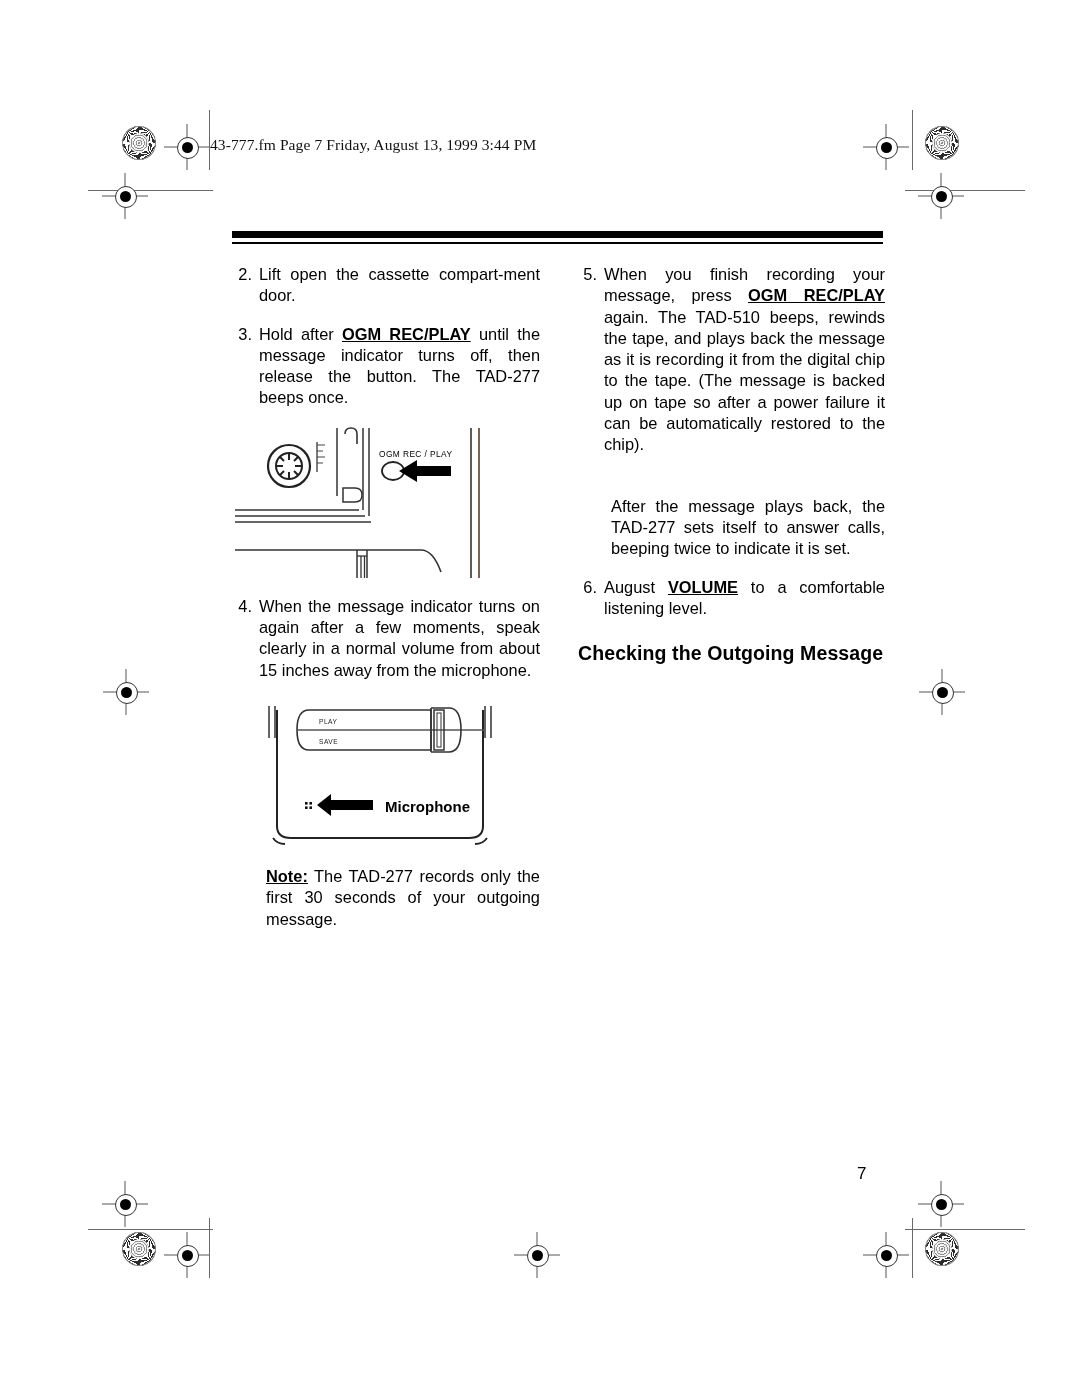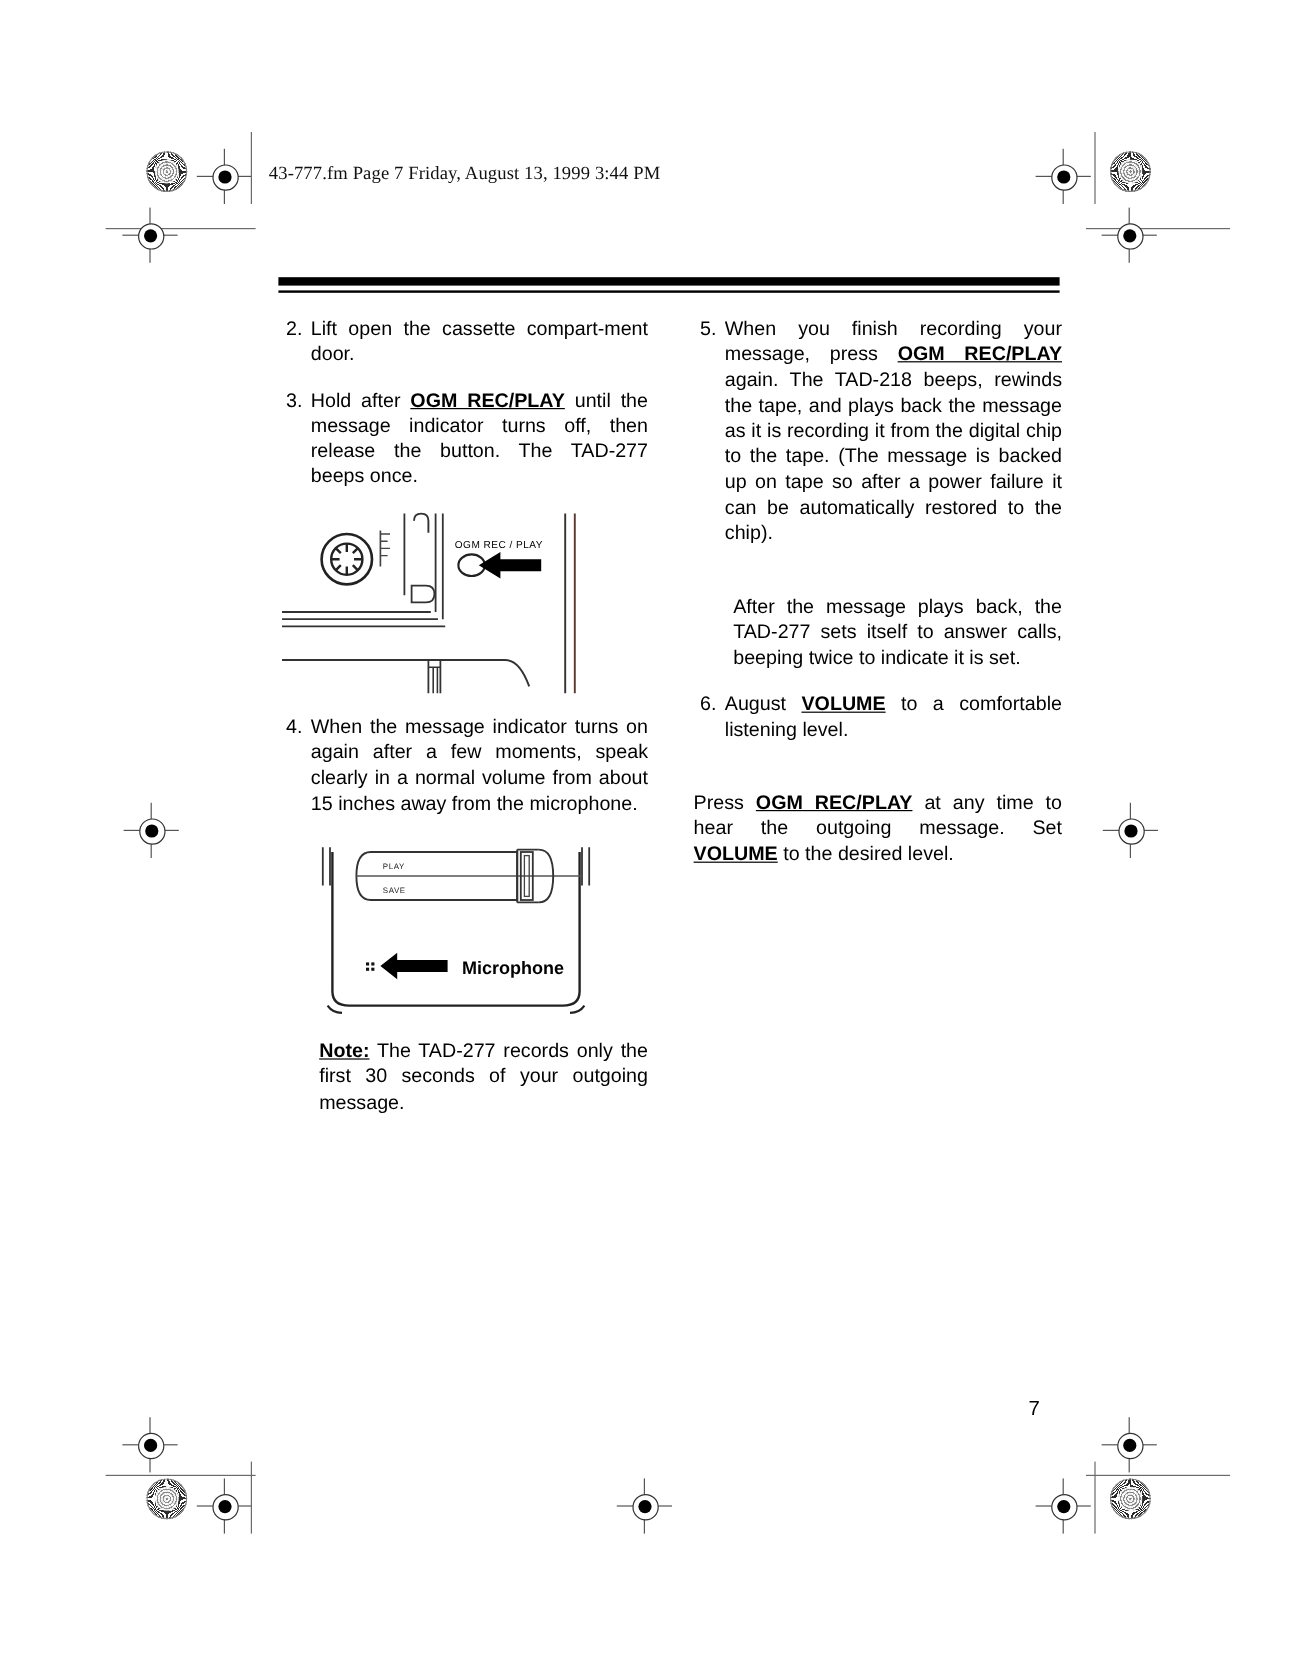--- a/index.html
+++ b/index.html
@@ -76,21 +76,21 @@
   .trim-line {
     position: absolute;
     background: #6a6a6a;
   }
   .trim-h { height: 1px; }
   .trim-v { width: 1px; }
 
   
   .filestamp {
     position: absolute;
-    left: 224px;
+    left: 210px;
     top: 136px;
     font-family: "Liberation Serif", serif;
     font-size: 15.5px;
     letter-spacing: .1px;
     white-space: nowrap;
     color: #111;
   }
 
   
   .rule-thick {
@@ -381,27 +381,27 @@
 
   <div class="note">
     <b>Note:</b><span> The TAD-277 records only the first 30 seconds of your outgoing message.</span>
   </div>
 </div>
 
 <div class="col col-right">
 
   <div class="step">
     <div class="num">5.</div>
-    <div class="body"><span>When you finish recording your message, press </span><b>OGM REC/PLAY</b><span> again. The TAD-218 beeps, rewinds the tape, and plays back the message as it is recording it from the digital chip to the tape. (The message is backed up on tape so after a power failure it can be automatically restored to the chip).</span></div>
+    <div class="body"><span>When you finish recording your message, press </span><b>OGM REC/PLAY</b><span> again. The TAD-510 beeps, rewinds the tape, and plays back the message as it is recording it from the digital chip to the tape. (The message is backed up on tape so after a power failure it can be automatically restored to the chip).</span></div>
   </div>
 
   <div class="para">After the message plays back, the TAD-277 sets itself to answer calls, beeping twice to indicate it is set.</div>
 
   <div class="step">
     <div class="num">6.</div>
     <div class="body"><span>August </span><b>VOLUME</b><span> to a comfortable listening level.</span></div>
   </div>
 
-
-  <div class="para noindent"><span>Press </span><b>OGM REC/PLAY</b><span> at any time to hear the outgoing message. Set </span><b>VOLUME</b><span> to the desired level.</span></div>
+  <h2 class="section">Checking the Outgoing Message</h2>
+
 </div>
 
 <div class="page-number">7</div>
 
 </body></html>

